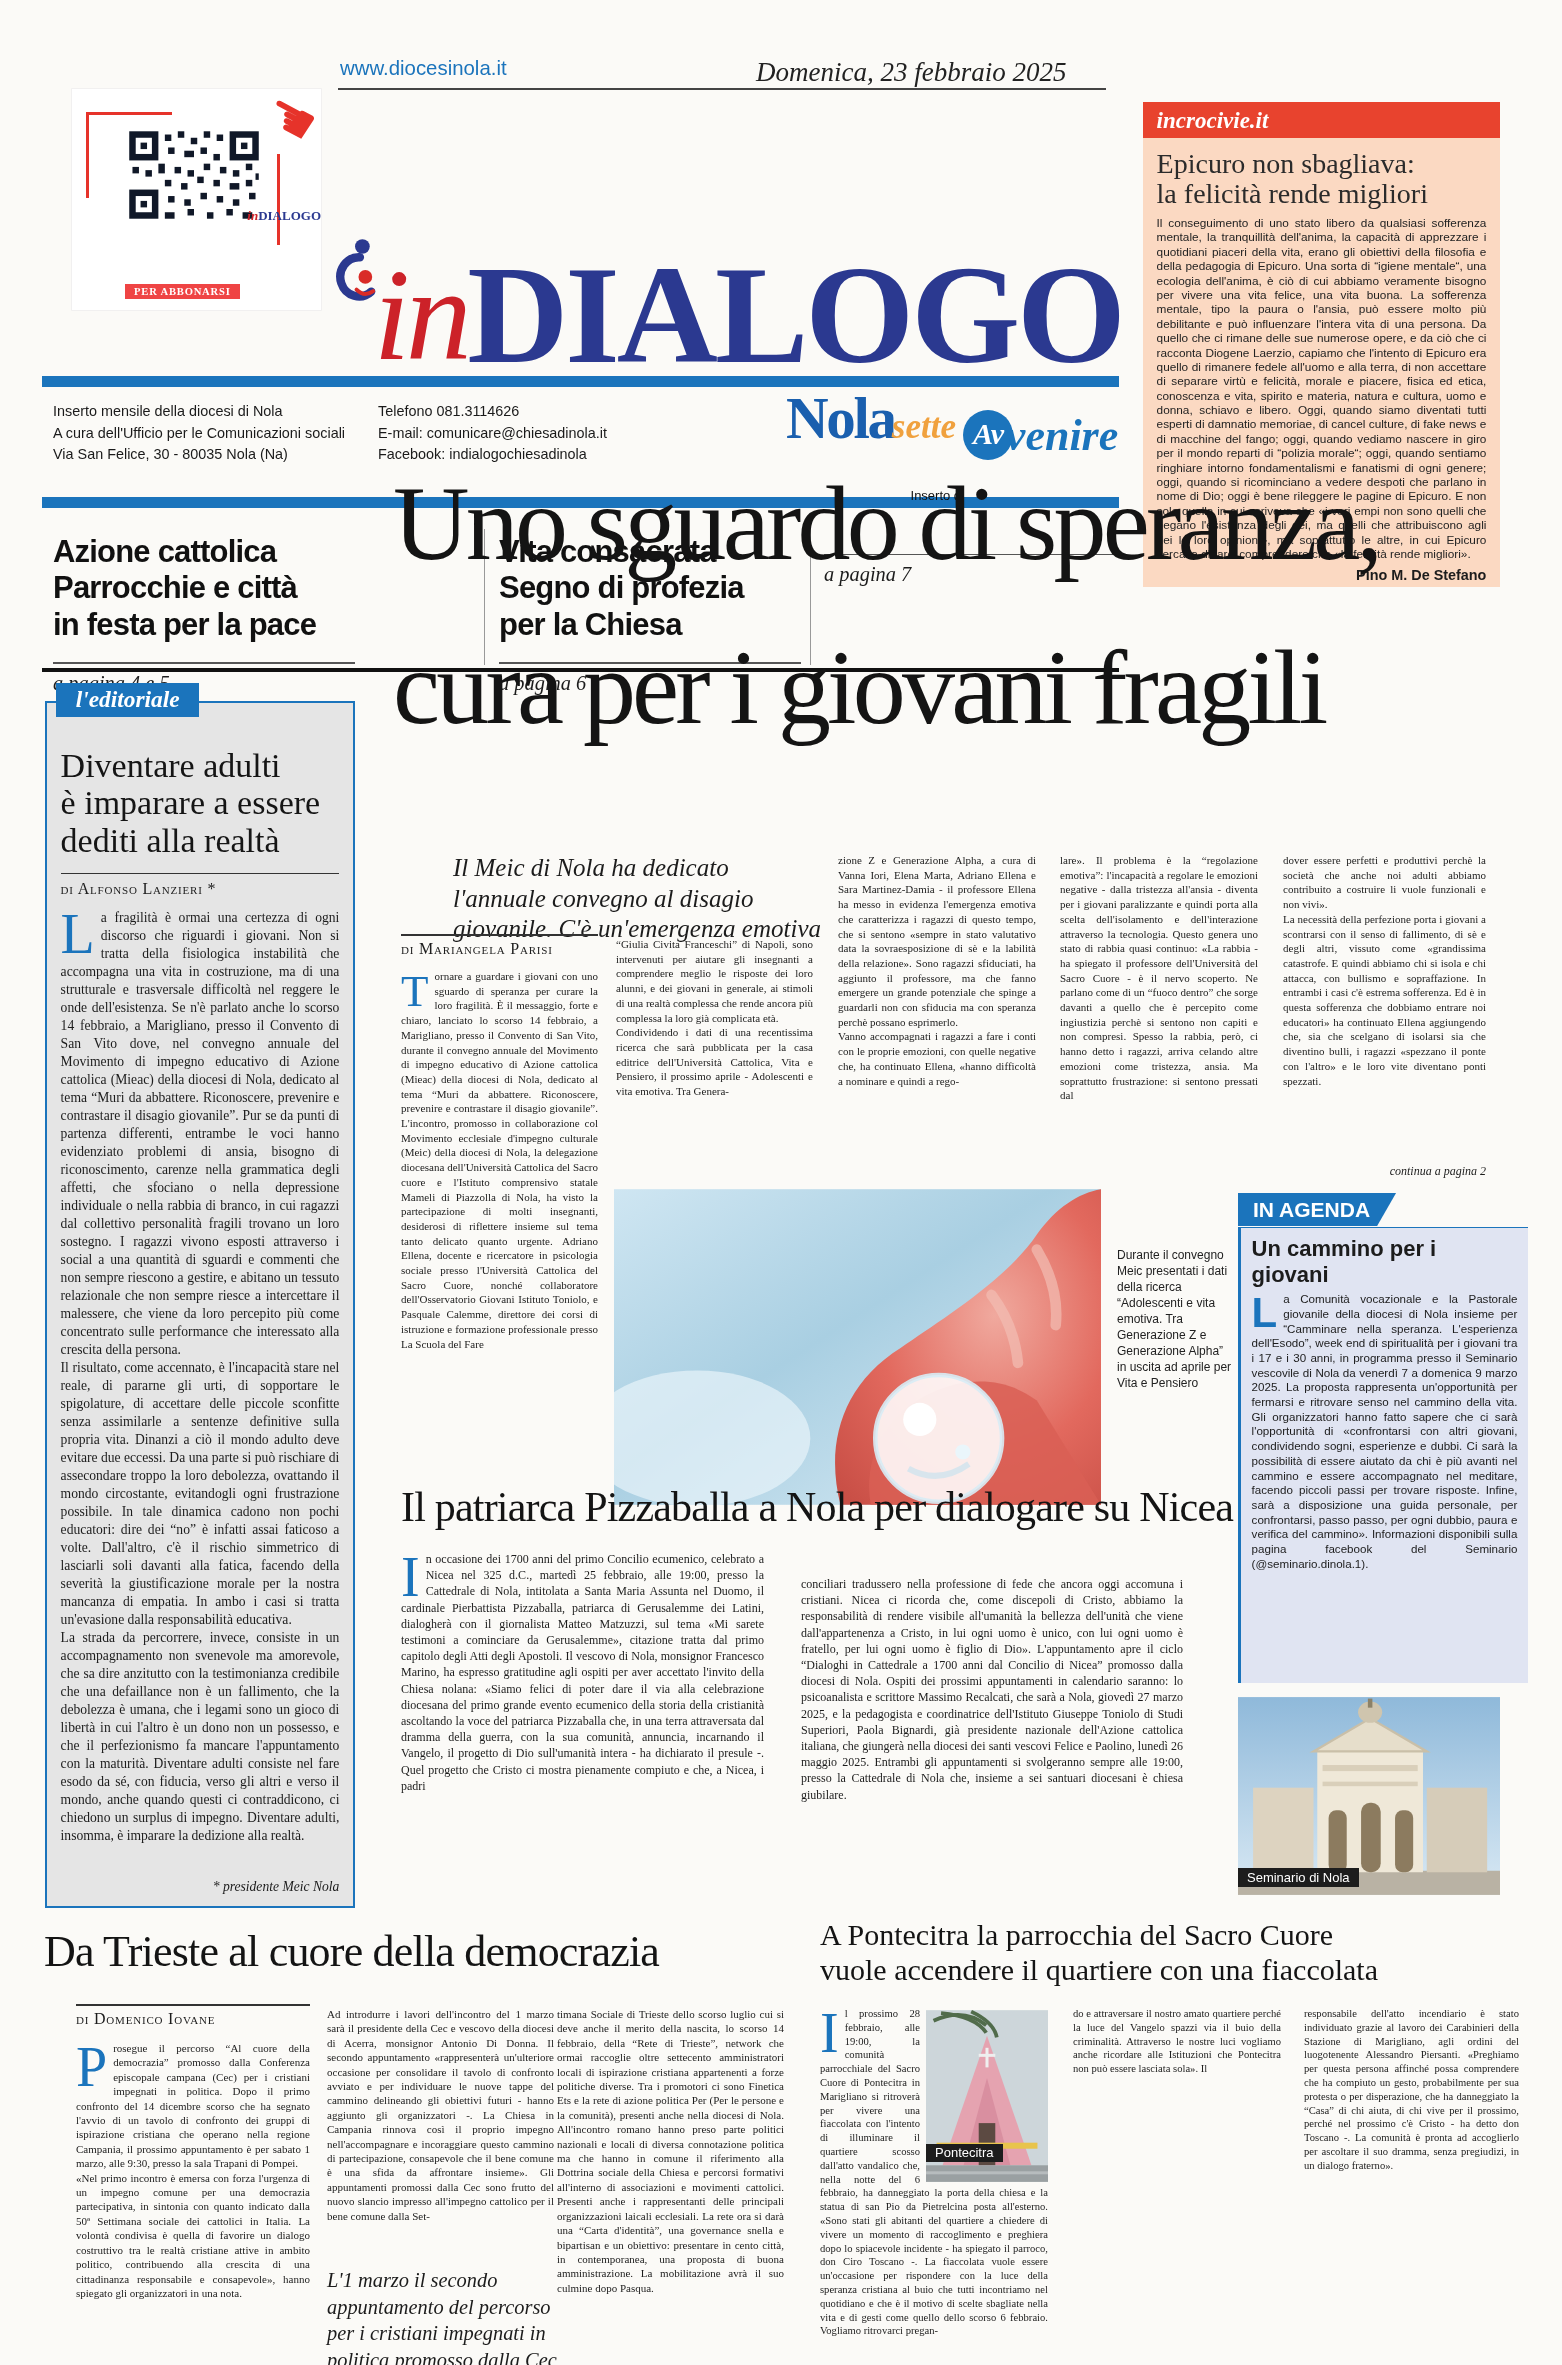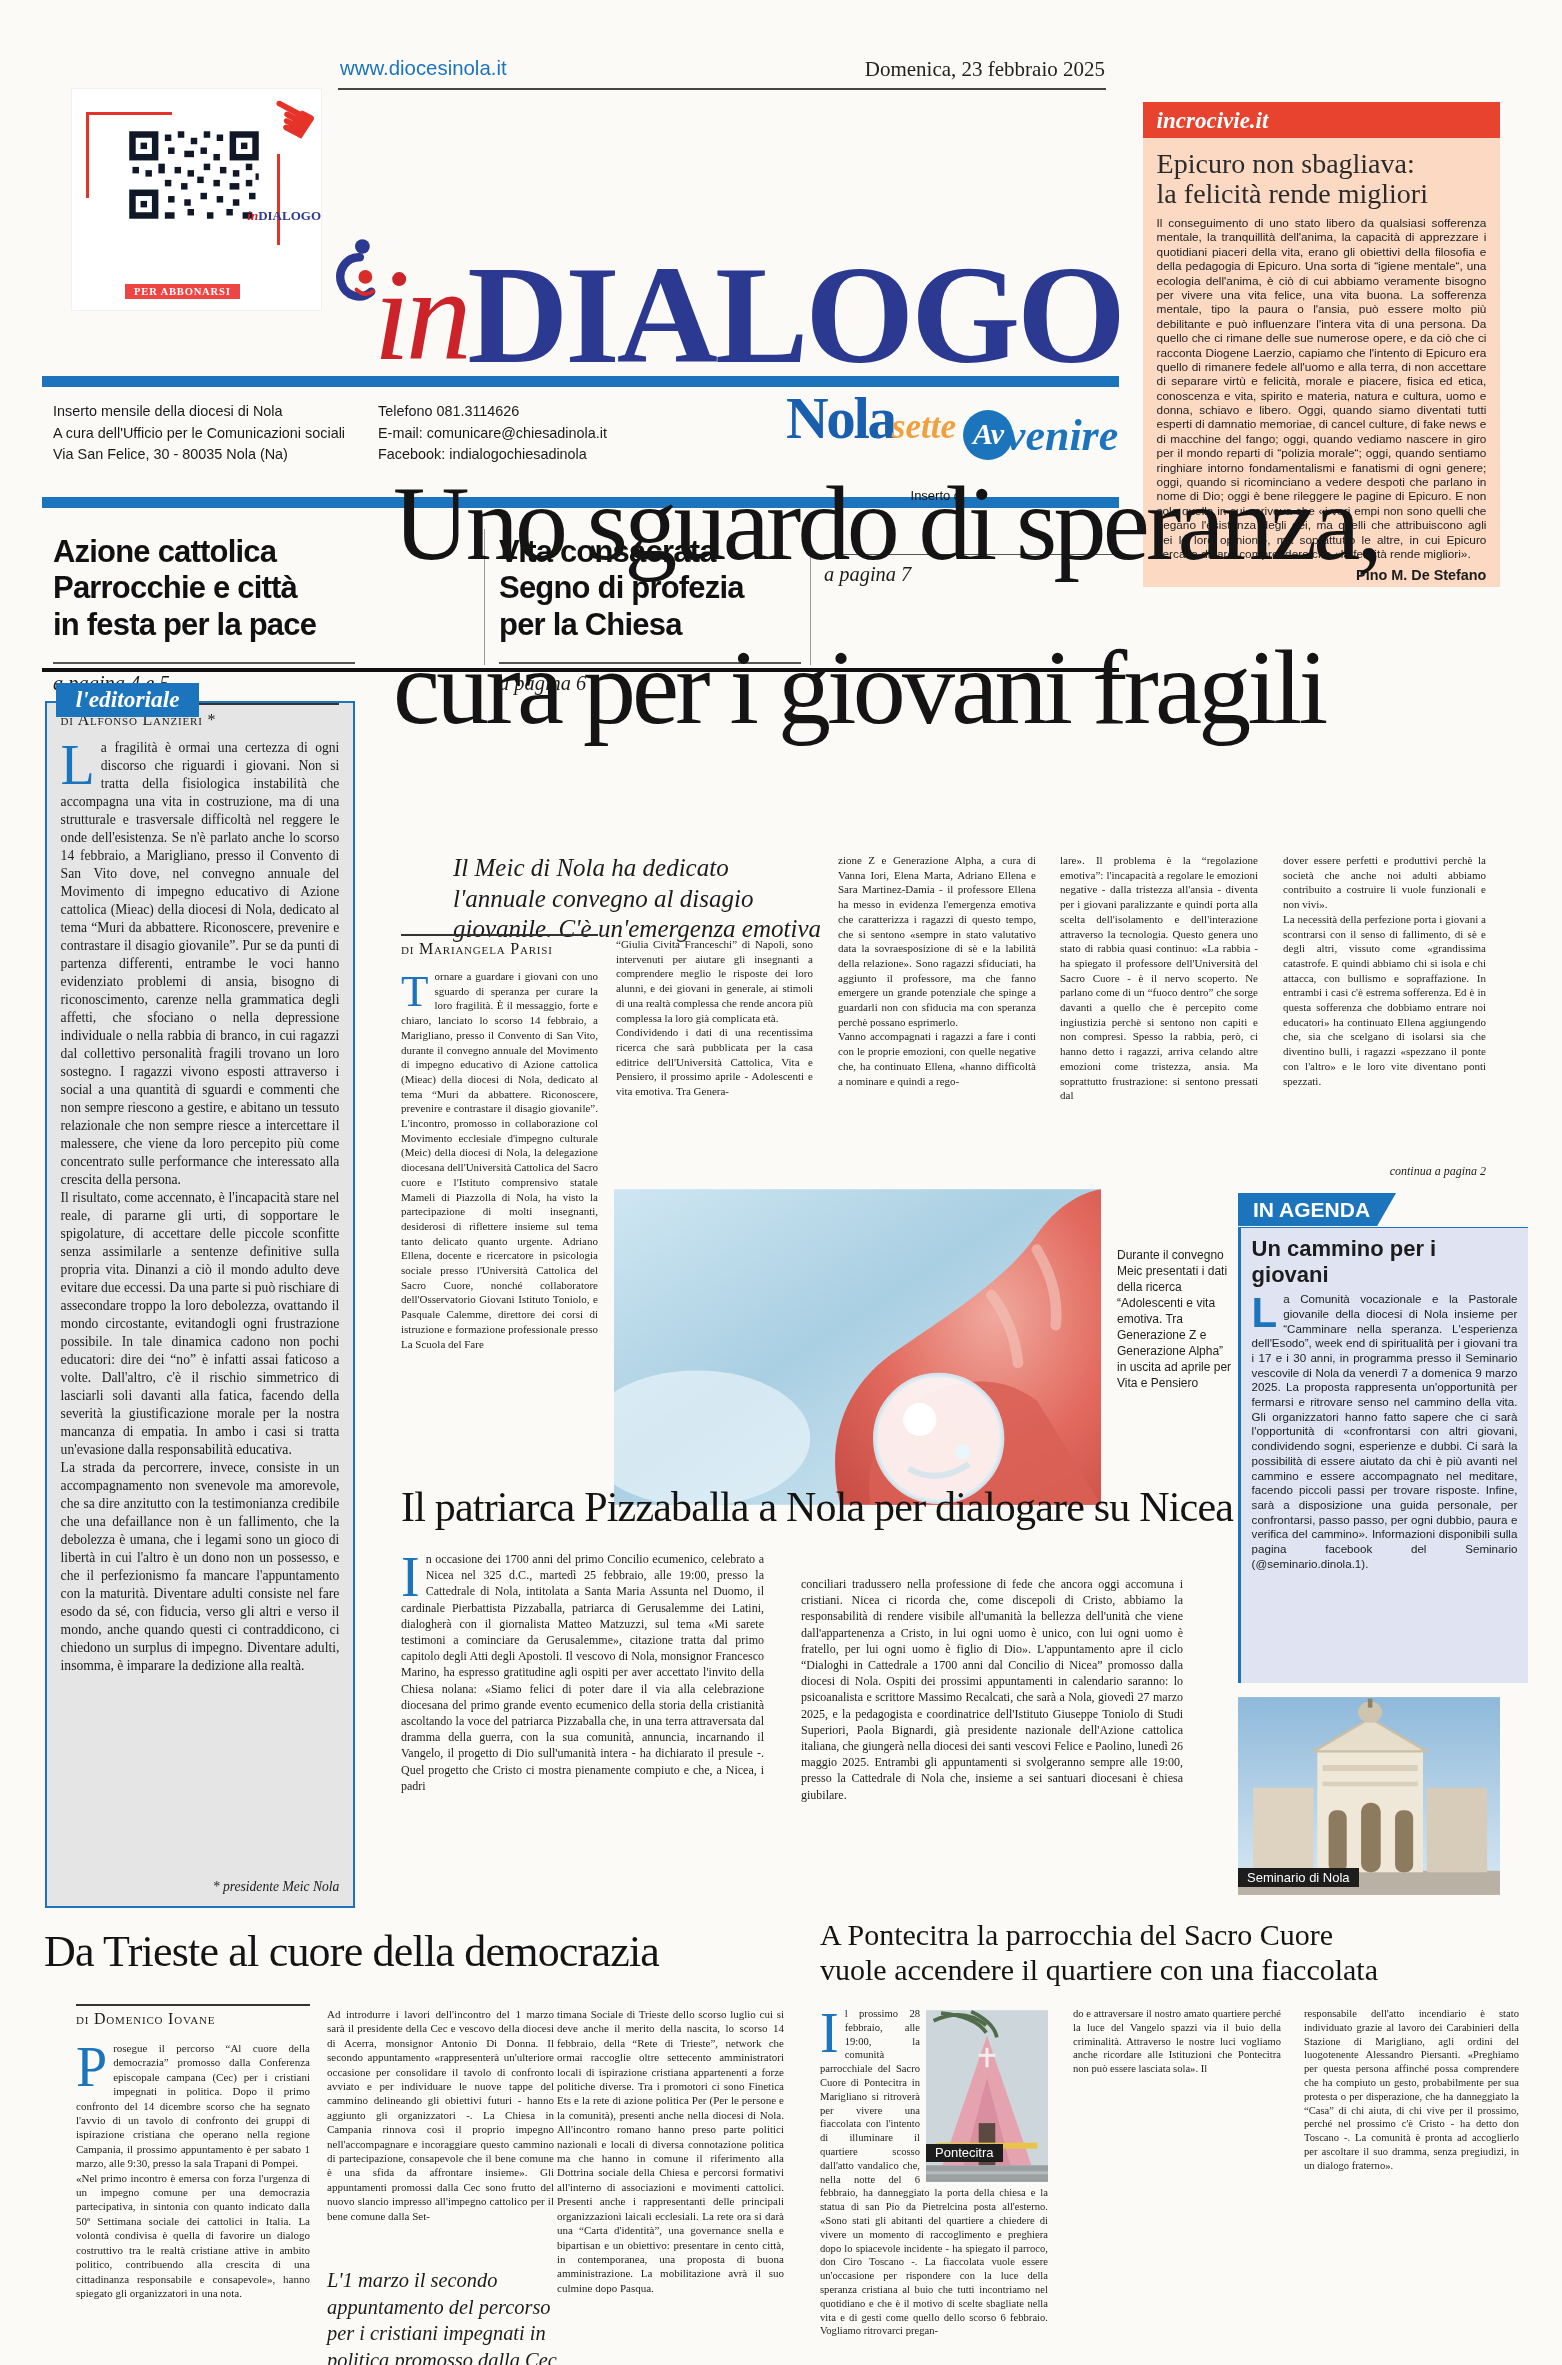--- a/index.html
+++ b/index.html
@@ -14,21 +14,21 @@
   .cropmark{position:absolute;border-color:#e6332a;border-style:solid;}
   .cm-tl{left:13.6px;top:23px;width:83px;height:83px;border-width:3.8px 0 0 3.8px;}
   .cm-br{right:41px;bottom:65px;width:60px;height:91px;border-width:0 3.8px 0px 0;}
   .hand-icon{position:absolute;right:4.5px;top:1.5px;font-size:56px;color:#e6332a;transform:scaleX(-1) rotate(-28deg);line-height:1;}
   .qr-svg{position:absolute;left:54px;top:39px;}
   .qr-label{position:absolute;left:0;right:0;top:119px;text-align:right;font-size:13px;font-weight:bold;color:#2b3990;}
   .qr-label i{color:#cc2229;}
   .subscribe{position:absolute;left:53px;bottom:10.6px;background:#ef4444;color:#fff;font-size:10.6px;font-weight:bold;
              padding:2.3px 9px;letter-spacing:0.8px;}
   .site-url{left:340px;top:57px;font-size:20.4px;color:#1b74bc;}
-  .date-line{left:756px;top:57px;width:349px;text-align:right;font-size:21px;color:#222;}
+  .date-line{left:756px;top:57px;width:349px;font-style:italic;font-size:27px;color:#222;}
   .header-rule{left:338px;top:88px;width:768px;height:1.5px;background:#444;}
   .logo-row{left:333px;top:106px;width:790px;height:265px;display:flex;align-items:flex-end;}
   .logo-in{font-style:italic;color:#cc2229;font-size:132px;line-height:.85;margin-left:-6px;letter-spacing:-4.5px;}
   .logo-dialogo{color:#2b3990;font-weight:bold;font-size:140px;line-height:.8;letter-spacing:-3px;}
   .bluebar{left:42px;width:1077px;height:10.6px;background:#1b74bc;}
   .contact{top:401px;font-size:14.4px;line-height:1.5;color:#1a1a1a;}
   .nolasette{left:786px;top:384px;width:333px;height:113px;}
   .nola{font-weight:bold;color:#1a5fae;font-size:59px;letter-spacing:-2.3px;}
   .sette{font-style:italic;color:#f0a13e;font-size:35px;font-weight:bold;margin-left:-3px;}
   .inserto-di{font-family:"Liberation Sans",sans-serif;font-size:13px;color:#111;}
@@ -216,20 +216,23 @@
   <div class="abs" style="left:824px;top:534px;width:295px">
     <div class="teaser-rule"></div>
     <div class="teaser-page">a pagina 7</div>
   </div>
   <div class="abs vsep" style="left:484px"></div>
   <div class="abs vsep" style="left:810px"></div>
   <div class="abs black-rule"></div>
 
   <div class="abs edit-box">
     <div class="edit-tab">l'editoriale</div>
+    <div class="edit-title preline">Diventare adulti
+è imparare a essere
+dediti alla realtà</div>
     <div class="edit-byline-rule"></div>
     <div class="edit-byline">di Alfonso Lanzieri *</div>
     <div class="edit-body just preline"><span class="dropcap">L</span><span>a fragilità è ormai una certezza di ogni discorso che riguardi i giovani. Non si tratta della fisiologica instabilità che accompagna una vita in costruzione, ma di una strutturale e trasversale difficoltà nel reggere le onde dell'esistenza. Se n'è parlato anche lo scorso 14 febbraio, a Marigliano, presso il Convento di San Vito dove, nel convegno annuale del Movimento di impegno educativo di Azione cattolica (Mieac) della diocesi di Nola, dedicato al tema “Muri da abbattere. Riconoscere, prevenire e contrastare il disagio giovanile”. Pur se da punti di partenza differenti, entrambe le voci hanno evidenziato problemi di ansia, bisogno di riconoscimento, carenze nella grammatica degli affetti, che sfociano o nella depressione individuale o nella rabbia di branco, in cui ragazzi dal collettivo personalità fragili trovano un loro sostegno. I ragazzi vivono esposti attraverso i social a una quantità di sguardi e commenti che non sempre riescono a gestire, e abitano un tessuto relazionale che non sempre riesce a intercettare il malessere, che viene da loro percepito più come concentrato sulle performance che interessato alla crescita della persona.
 Il risultato, come accennato, è l'incapacità stare nel reale, di pararne gli urti, di sopportare le spigolature, di accettare delle piccole sconfitte senza assimilarle a sentenze definitive sulla propria vita. Dinanzi a ciò il mondo adulto deve evitare due eccessi. Da una parte si può rischiare di assecondare troppo la loro debolezza, ovattando il mondo circostante, evitandogli ogni frustrazione possibile. In tale dinamica cadono non pochi educatori: dire dei “no” è infatti assai faticoso a volte. Dall'altro, c'è il rischio simmetrico di lasciarli soli davanti alla fatica, facendo della severità la giustificazione morale per la nostra mancanza di empatia. In ambo i casi si tratta un'evasione dalla responsabilità educativa.
 La strada da percorrere, invece, consiste in un accompagnamento non svenevole ma amorevole, che sa dire anzitutto con la testimonianza credibile che una defaillance non è un fallimento, che la debolezza è umana, che i legami sono un gioco di libertà in cui l'altro è un dono non un possesso, e che il perfezionismo fa mancare l'appuntamento con la maturità. Diventare adulti consiste nel fare esodo da sé, con fiducia, verso gli altri e verso il mondo, anche quando questi ci contraddicono, ci chiedono un surplus di impegno. Diventare adulti, insomma, è imparare la dedizione alla realtà.</span></div>
     <div class="edit-sign">* presidente Meic Nola</div>
   </div>
 
   <div class="abs main-headline">Uno sguardo di speranza,
 cura per i giovani fragili</div>

